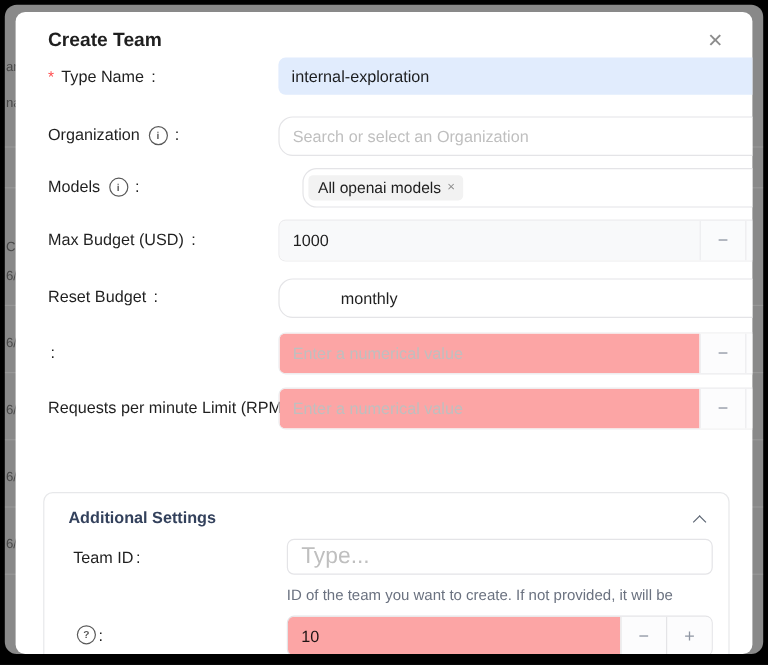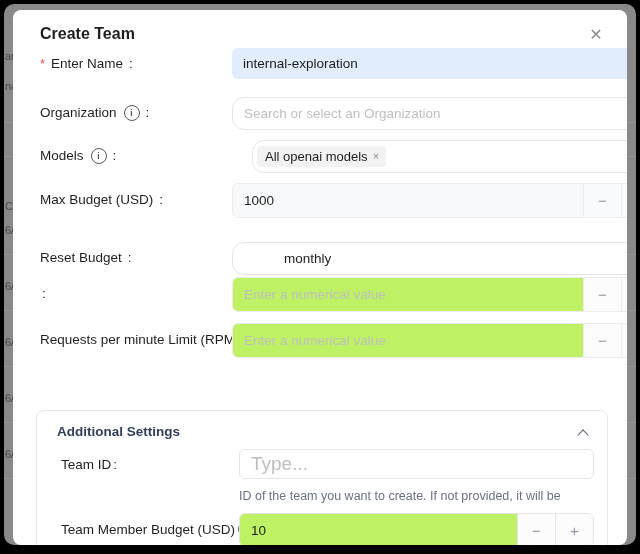--- a/index.html
+++ b/index.html
@@ -27,21 +27,21 @@
   .select-box.tags{padding-left:4px;margin-left:20px;}
   .placeholder{color:#bfbfbf;font-size:13.5px;}
   .select-value{color:rgba(0,0,0,0.88);font-size:13.5px;margin-left:40px;}
   .chev{position:absolute;right:13px;top:50%;width:7px;height:7px;border-right:1.4px solid #c3c3c3;
     border-bottom:1.4px solid #c3c3c3;transform:translateY(-70%) rotate(45deg);}
   .tag{display:inline-flex;align-items:center;gap:5px;background:#f2f2f2;border-radius:4px;
     padding:3px 7px 3px 8px;font-size:13px;color:rgba(0,0,0,0.88);}
   .tag-x{color:#8c8c8c;font-size:11px;cursor:pointer;line-height:1;}
   .num-group{display:flex;align-items:stretch;border:1px solid #ececee;border-radius:6px;overflow:hidden;height:33px;}
   .num-input{flex:1;border:none;outline:none;padding:0 11px;font-size:13.5px;font-family:inherit;
-    color:rgba(0,0,0,0.88);background:#bef264;min-width:0;}
+    color:rgba(0,0,0,0.88);background:#fca5a5;min-width:0;}
   .num-input.gray{background:#f8f9fa;}
   .num-input::placeholder{color:#bfbfbf;}
   .step-btn{width:37px;display:flex;align-items:center;justify-content:center;font-size:15px;color:#8f96a3;
     background:#fcfcfd;border-left:1px solid #ececee;cursor:pointer;user-select:none;}
   .panel{position:absolute;left:23px;top:400px;width:572px;height:200px;border:1px solid #e7e8ea;
     border-radius:8px;box-sizing:border-box;background:#fff;}
   .panel-header{position:absolute;left:20px;top:13px;font-size:13.5px;font-weight:700;color:#33415c;}
   .chev-up{position:absolute;right:20px;top:20px;width:7px;height:7px;border-right:1.4px solid #5b6472;
     border-bottom:1.4px solid #5b6472;transform:rotate(-135deg);cursor:pointer;}
   .p-label{position:absolute;left:24px;font-size:13.5px;color:rgba(0,0,0,0.88);display:flex;align-items:center;}
@@ -72,21 +72,21 @@
   <span class="bg-frag" style="top:388px">6/1</span>
   <span class="bg-frag" style="top:444px">6/1</span>
 
   <div class="modal">
     <div class="modal-title">Create Team</div>
     <div class="close-x">✕</div>
 
     <div class="form-row" style="top:38px;height:31px">
       <div class="form-label" style="height:31px">
         <span class="req">*</span>
-          <span>Enter Name</span>
+          <span>Type Name</span>
           <span class="colon">:</span>
       </div>
       <div class="ctrl" style="top:0">
         <input class="input-blue" value="internal-exploration" style="">
       </div>
     </div>
 
     <div class="form-row" style="top:87px;height:31px">
       <div class="form-label" style="height:31px">
         <span>Organization</span>
@@ -125,21 +125,21 @@
       </div>
       <div class="ctrl" style="top:0">
         <div class="num-group">
           <input class="num-input gray" value="1000" style="">
           <span class="step-btn" style="background:#fafbfc">−</span>
           <span class="step-btn" style="background:#fafbfc">+</span>
         </div>
       </div>
     </div>
 
-    <div class="form-row" style="top:232px;height:31px">
+    <div class="form-row" style="top:222px;height:31px">
       <div class="form-label" style="height:31px">
         <span>Reset Budget</span>
           <span class="colon">:</span>
       </div>
       <div class="ctrl" style="top:0">
         <div class="select-box">
           <span class="select-value">monthly</span>
           <span class="chev"></span>
         </div>
       </div>
@@ -179,21 +179,20 @@
       <div class="p-label" style="top:38px;height:30px">
         <span>Team ID</span>
           <span class="colon">:</span>
       </div>
       <div class="p-ctrl" style="top:38px">
         <input class="input-plain" placeholder="Type..." style="">
       </div>
       <div class="help-text">ID of the team you want to create. If not provided, it will be generated automatically.</div>
 
       <div class="p-label" style="top:102px;height:32px">
-        <span>Team Member Budget (USD)</span>
           <span class="circle-icon">?</span>
           <span class="colon">:</span>
       </div>
       <div class="p-ctrl" style="top:102px">
         <div class="num-group" style="height:32px;border-color:#e4e4e7">
           <input class="num-input" value="10" style="">
           <span class="step-btn" style="border-color:#e4e4e7">−</span>
           <span class="step-btn" style="border-color:#e4e4e7">+</span>
         </div>
       </div>

